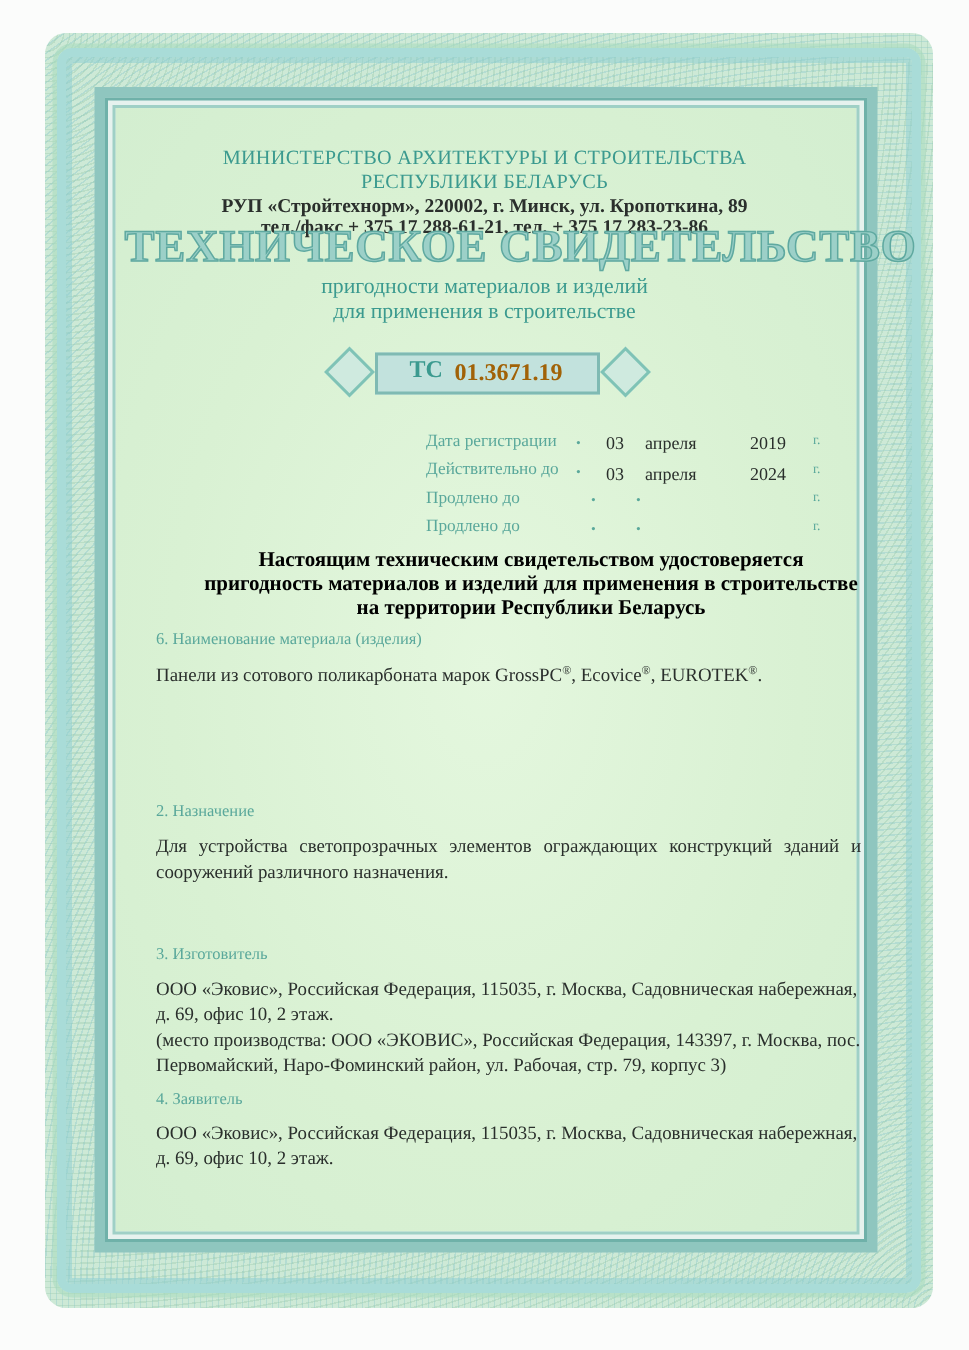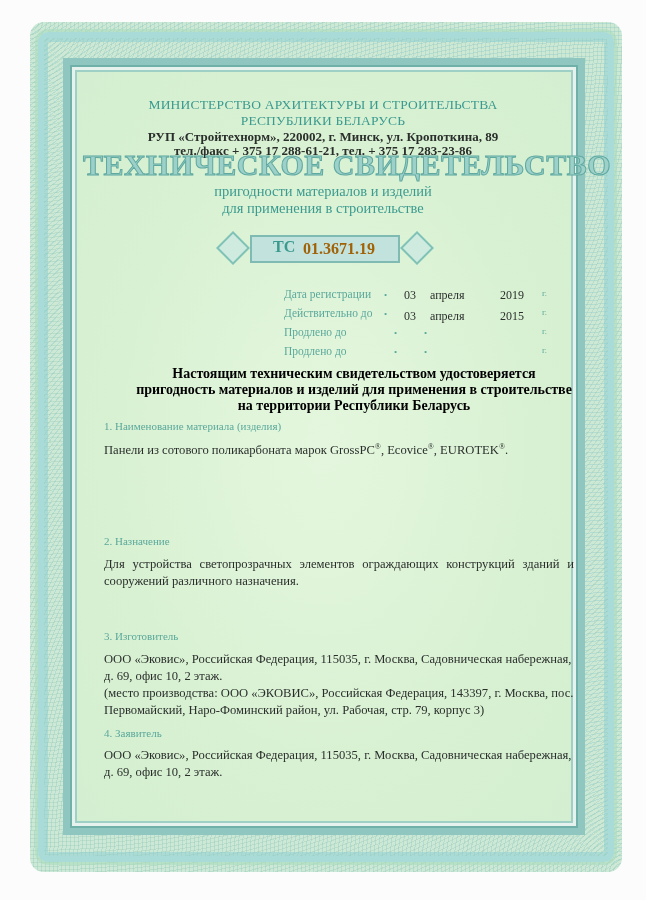--- a/index.html
+++ b/index.html
@@ -102,21 +102,21 @@
     <span class="val" style="left:120px">03</span>
     <span class="val" style="left:146px">апреля</span>
     <span class="val" style="left:216px">2019</span>
     <span class="g">г.</span>
   </div>
   <div class="date-row" style="top:307px">
     <span class="lbl">Действительно до</span>
     <span class="dot" style="left:100px">•</span>
     <span class="val" style="left:120px;top:2px">03</span>
     <span class="val" style="left:146px;top:2px">апреля</span>
-    <span class="val" style="left:216px;top:2px">2015</span>
+    <span class="val" style="left:216px;top:2px">2024</span>
     <span class="g">г.</span>
   </div>
   <div class="date-row" style="top:326px">
     <span class="lbl">Продлено до</span>
     <span class="dot" style="left:110px">•</span>
     <span class="dot" style="left:140px">•</span>
     <span class="g">г.</span>
   </div>
   <div class="date-row" style="top:345px">
     <span class="lbl">Продлено до</span>
@@ -124,21 +124,21 @@
     <span class="dot" style="left:140px">•</span>
     <span class="g">г.</span>
   </div>
 
   <div class="statement">
     <div>Настоящим техническим свидетельством удостоверяется</div>
     <div>пригодность материалов и изделий для применения в строительстве</div>
     <div>на территории Республики Беларусь</div>
   </div>
 
-  <div class="sec-label" style="top:420px">1. Наименование материала (изделия)</div>
+  <div class="sec-label" style="top:420px">6. Наименование материала (изделия)</div>
   <div class="sec-text" style="top:438px">
     <span>Панели из сотового поликарбоната марок GrossPC</span><sup>®</sup><span>, Ecovice</span><sup>®</sup><span>, EUROTEK</span><sup>®</sup><span>.</span>
   </div>
 
   <div class="sec-label" style="top:535px">2. Назначение</div>
   <div class="sec-text just" style="top:556px">Для устройства светопрозрачных элементов ограждающих конструкций зданий и сооружений различного назначения.</div>
 
   <div class="sec-label" style="top:630px">3. Изготовитель</div>
   <div class="sec-text" style="top:651px">
     <div>ООО «Эковис», Российская Федерация, 115035, г. Москва, Садовническая набережная, д. 69, офис 10, 2 этаж.</div>

